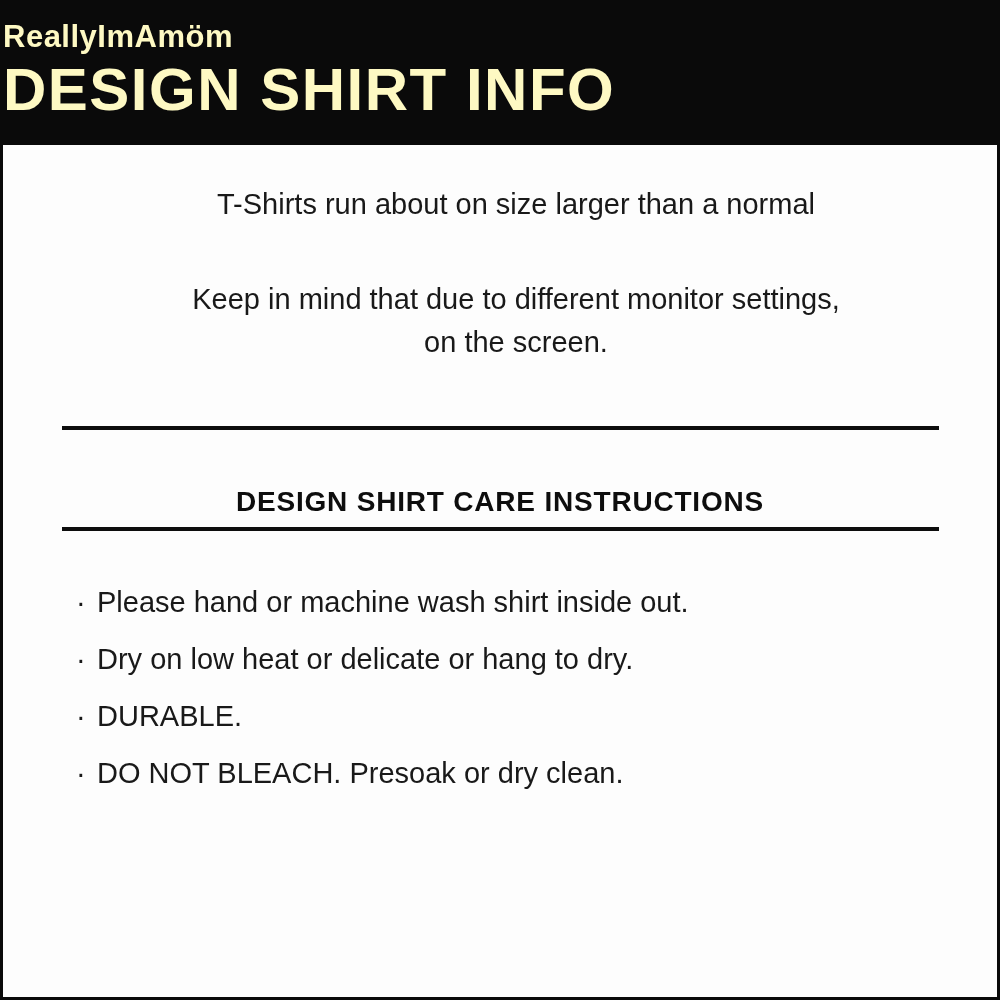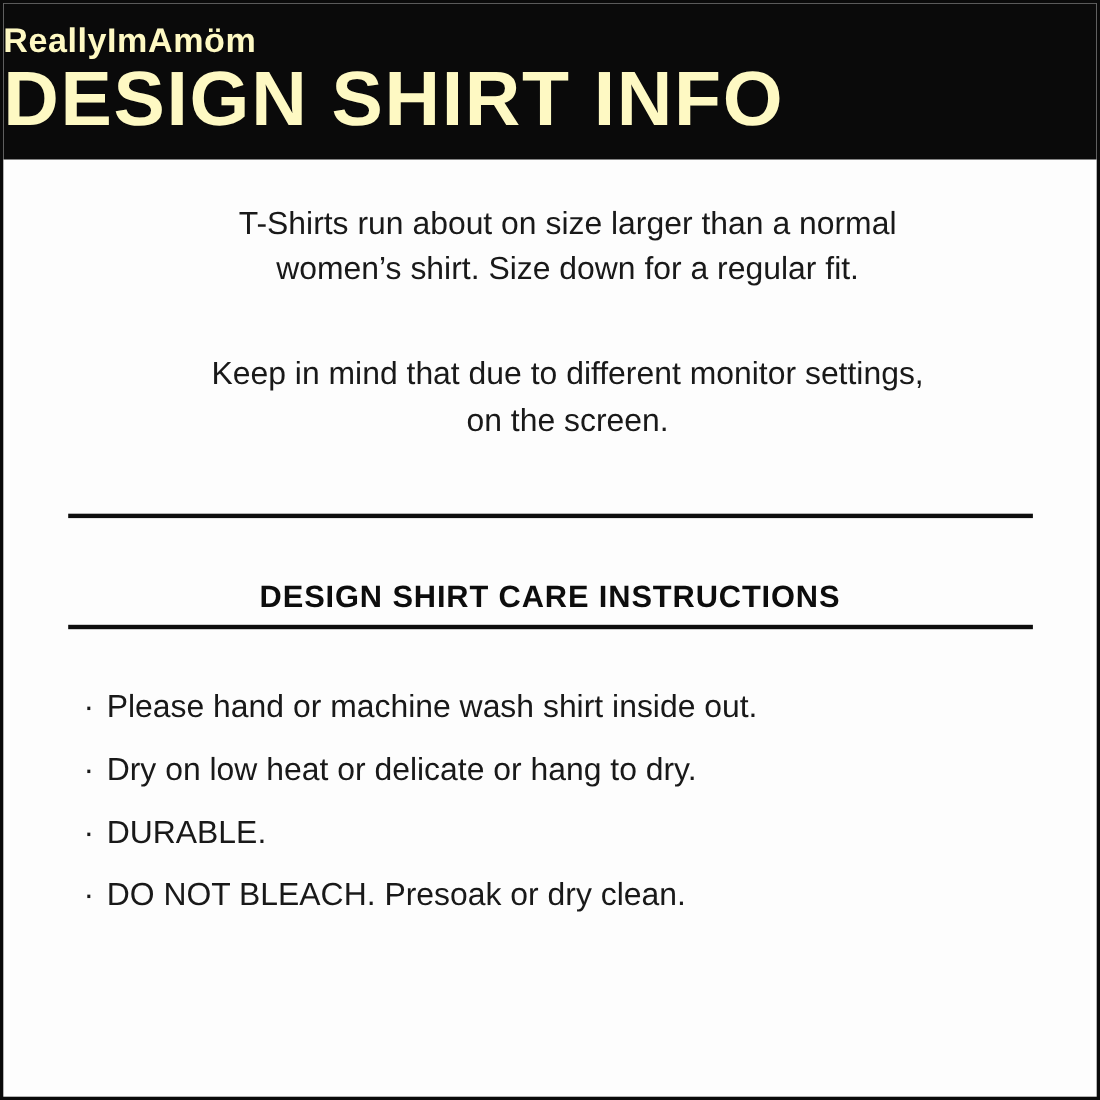--- a/index.html
+++ b/index.html
@@ -26,21 +26,21 @@
     text-align: left;
   }
   .brand {
     padding-top: 16px;
     font-size: 31px;
     font-weight: bold;
     letter-spacing: 0.5px;
   }
   .title {
     margin-top: 2px;
-    font-size: 70px;
+    font-size: 60px;
     font-weight: bold;
     letter-spacing: 1.5px;
     line-height: 66px;
   }
 
   
   .intro {
     text-align: center;
     font-size: 29px;
     padding-left: 32px;
@@ -88,21 +88,20 @@
 
 <div class="page">
 
   <div class="header">
     <div class="brand">ReallyImAmöm</div>
     <div class="title">DESIGN SHIRT INFO</div>
   </div>
 
   <div class="intro intro-1">
     <div>T-Shirts run about on size larger than a normal</div>
-    <div>women’s shirt. Size down for a regular fit.</div>
   </div>
 
   <div class="intro intro-2">
     <div>Keep in mind that due to different monitor settings,</div>
     <div>on the screen.</div>
   </div>
 
   <div class="care-block">
     <div class="care-heading">DESIGN SHIRT CARE INSTRUCTIONS</div>
   </div>

